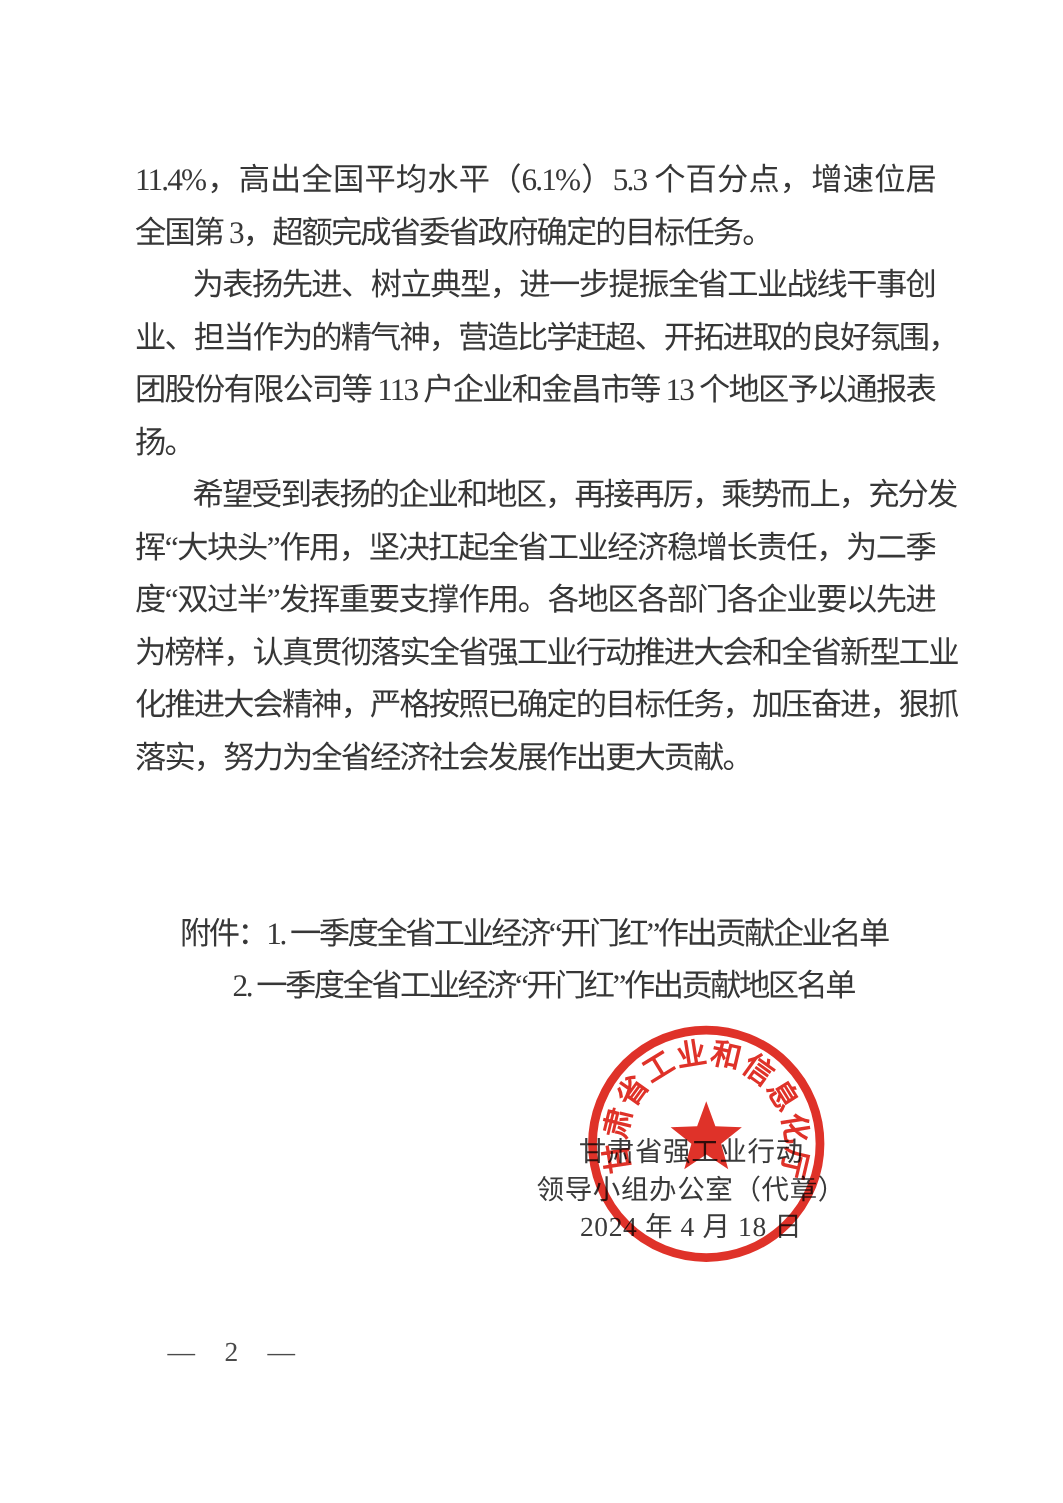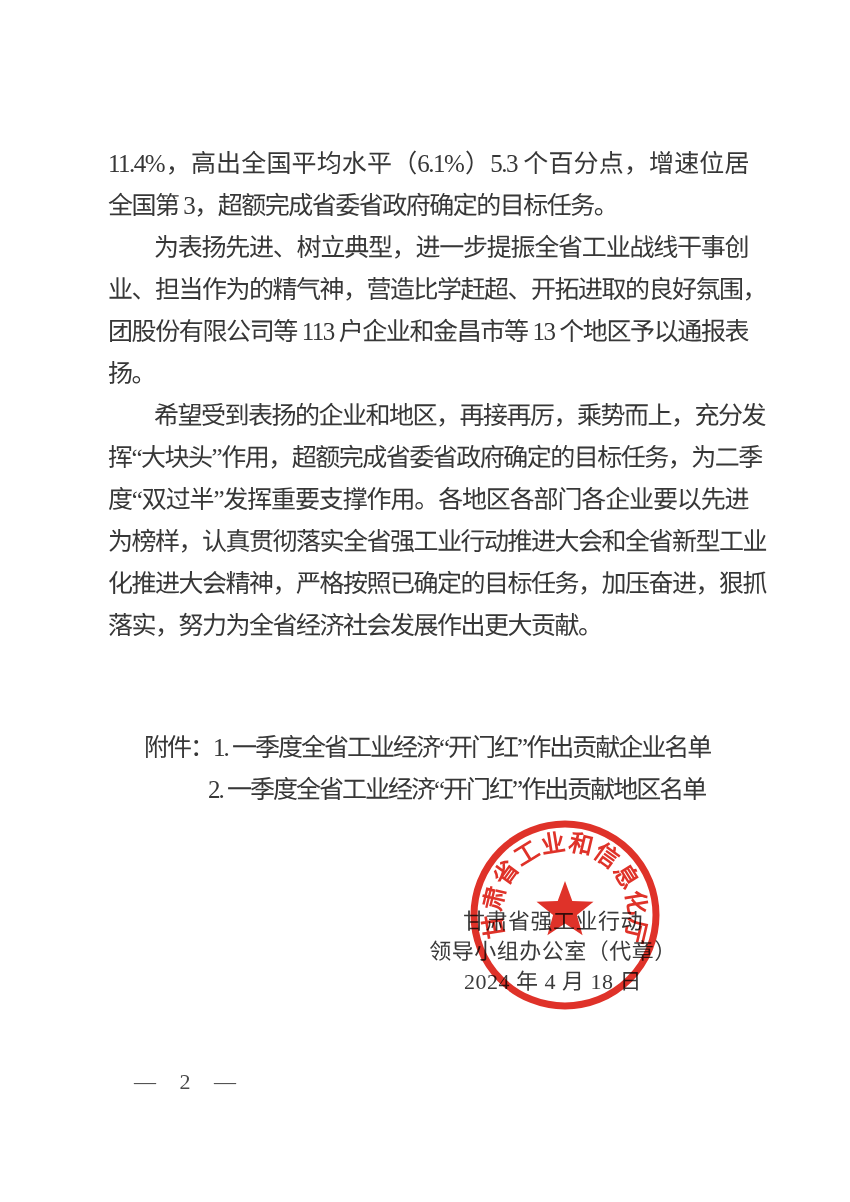--- a/index.html
+++ b/index.html
@@ -9,21 +9,21 @@
     height: 1202px;
     background: #ffffff;
     overflow: hidden;
     font-family: "Liberation Serif", "DejaVu Serif", serif;
     color: #373737;
   }
   
   .body-text {
     position: absolute;
     left: 108px;
-    top: 143px;
+    top: 124px;
     width: 640px;
     font-size: 25px;
     letter-spacing: -1.5px;
     line-height: 42px;
   }
   .body-text .line {
     text-align: justify;
     text-align-last: justify;
     text-justify: inter-character;
     white-space: nowrap;
@@ -37,21 +37,21 @@
   
   .attachments {
     position: absolute;
     left: 144px;
     top: 727px;
     width: 600px;
     font-size: 25px;
     letter-spacing: -2px;
     line-height: 42px;
   }
-  .attachments .att-line-2 { margin-left: 64px; }
+  .attachments .att-line-2 { margin-left: 42px; }
   
   .signature {
     position: absolute;
     left: 373px;
     top: 907px;
     width: 360px;
     text-align: center;
     font-size: 22px;
     line-height: 30px;
     letter-spacing: 0.5px;
@@ -88,21 +88,21 @@
 <div class="page">
 
   <div class="body-text">
       <div class="line">11.4%，高出全国平均水平（6.1%）5.3 个百分点，增速位居</div>
       <div class="line last">全国第 3，超额完成省委省政府确定的目标任务。</div>
       <div class="line indent">为表扬先进、树立典型，进一步提振全省工业战线干事创</div>
       <div class="line">业、担当作为的精气神，营造比学赶超、开拓进取的良好氛围，</div>
       <div class="line">团股份有限公司等 113 户企业和金昌市等 13 个地区予以通报表</div>
       <div class="line last">扬。</div>
       <div class="line indent">希望受到表扬的企业和地区，再接再厉，乘势而上，充分发</div>
-      <div class="line">挥“大块头”作用，超额完成省委省政府确定的目标任务，为二季</div>
+      <div class="line">挥“大块头”作用，坚决扛起全省工业经济稳增长责任，为二季</div>
       <div class="line">度“双过半”发挥重要支撑作用。各地区各部门各企业要以先进</div>
       <div class="line">为榜样，认真贯彻落实全省强工业行动推进大会和全省新型工业</div>
       <div class="line">化推进大会精神，严格按照已确定的目标任务，加压奋进，狠抓</div>
       <div class="line last">落实，努力为全省经济社会发展作出更大贡献。</div>
     </div>
 
   <div class="attachments">
     <div class="att-line"><span>附件：</span><span>1. 一季度全省工业经济“开门红”作出贡献企业名单</span></div>
     <div class="att-line att-line-2"><span>2. 一季度全省工业经济“开门红”作出贡献地区名单</span></div>
   </div>

